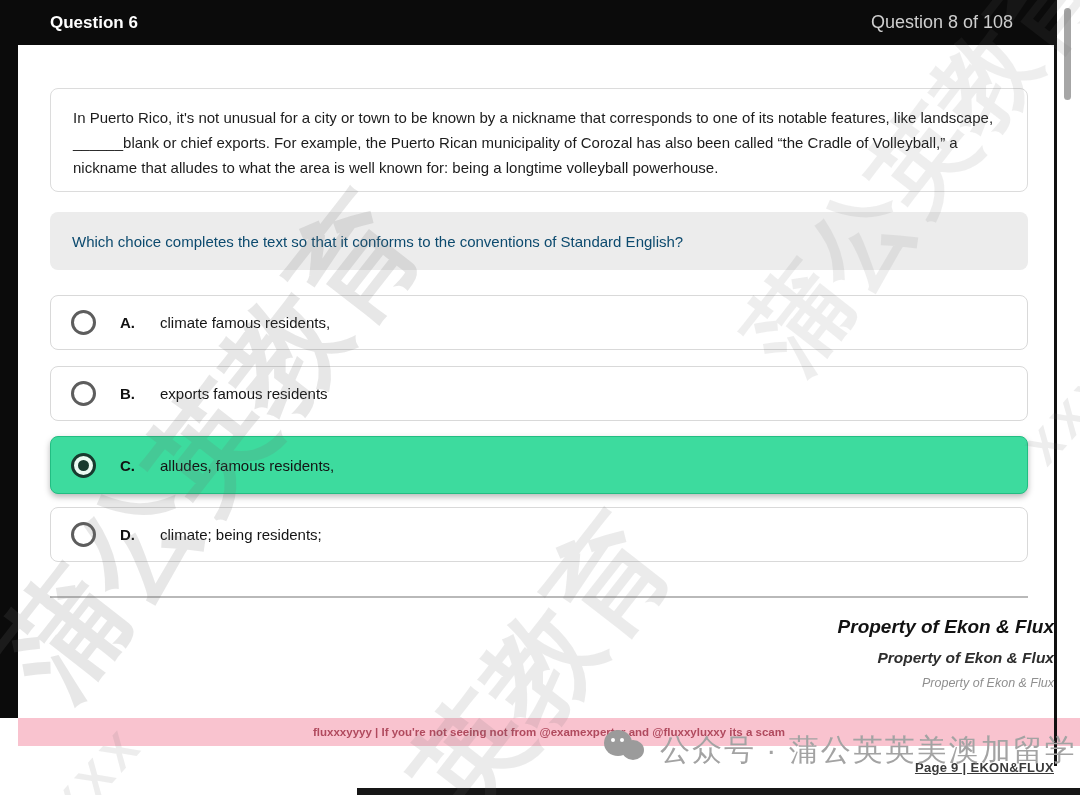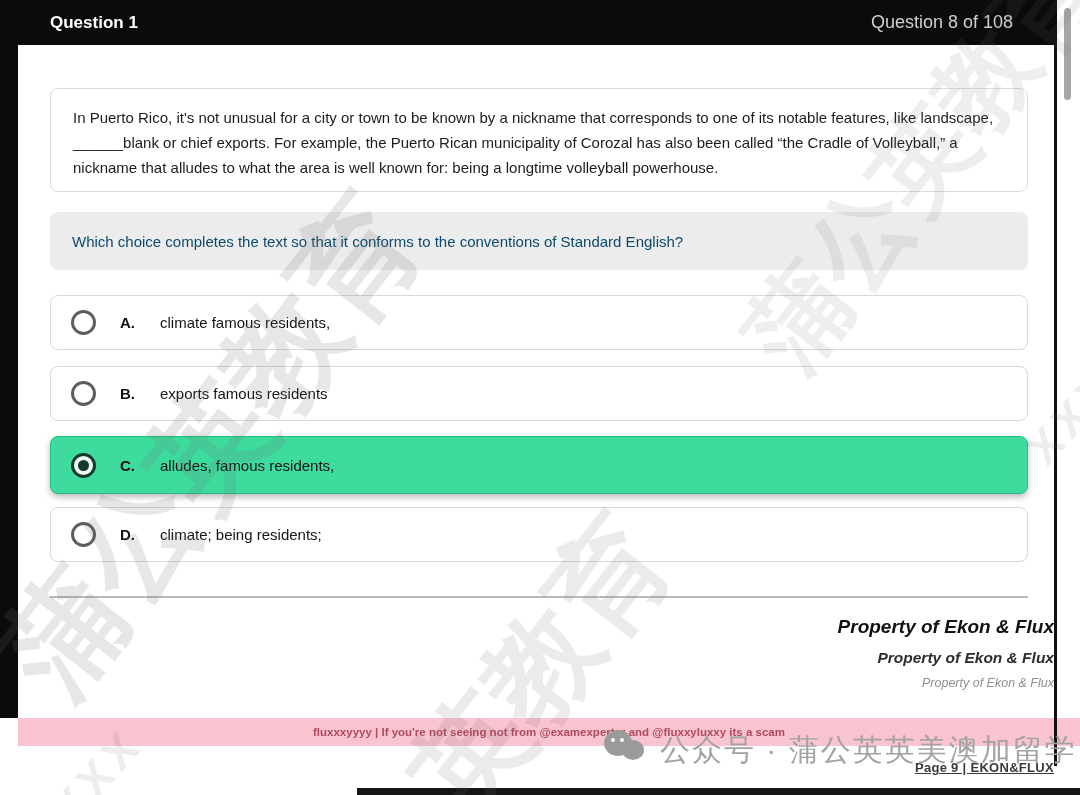--- a/index.html
+++ b/index.html
@@ -96,21 +96,21 @@
   .wm-hatch { font-size:46px; letter-spacing:6px; opacity:0.12; }
   .wm-h1 { left:1035px; top:430px; transform:rotate(-48deg); }
   .wm-h2 { left:60px;  top:790px; transform:rotate(-48deg); }
 </style>
 </head>
 <body>
 
 <div class="canvas">
 
   <div class="header">
-    <span class="header-title">Question 1</span>
+    <span class="header-title">Question 6</span>
     <span class="header-progress">Question 8 of 108</span>
   </div>
   <div class="left-strip"></div>
   <div class="right-line"></div>
   <div class="bottom-strip"></div>
   <div class="scrollbar-thumb"></div>
 
   <div class="passage-card">
     <div class="passage-text">In Puerto Rico, it's not unusual for a city or town to be known by a nickname that corresponds to one of its notable features, like landscape, ______blank or chief exports. For example, the Puerto Rican municipality of Corozal has also been called “the Cradle of Volleyball,” a nickname that alludes to what the area is well known for: being a longtime volleyball powerhouse.</div>
   </div>

